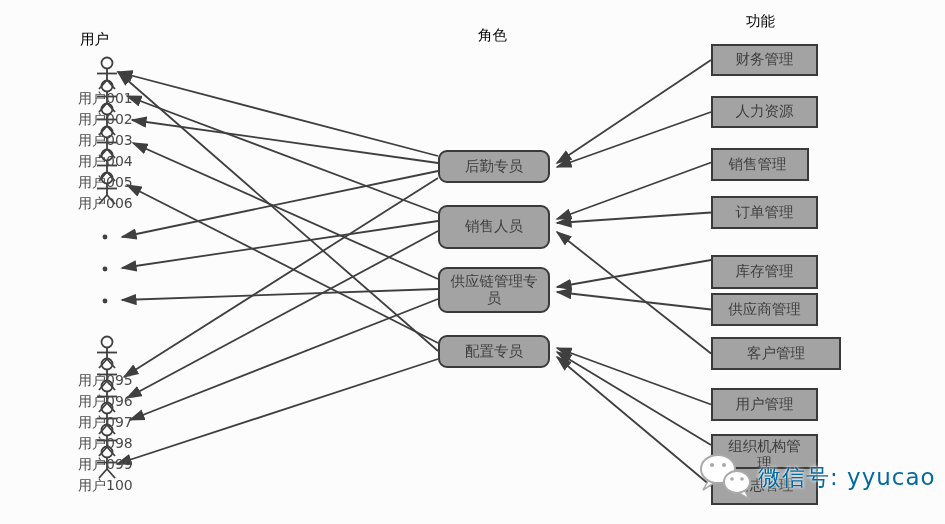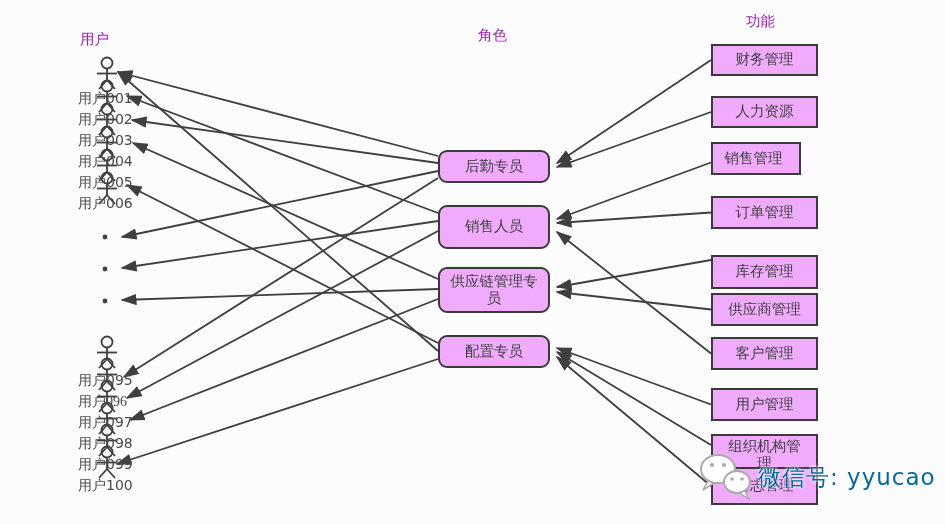--- a/index.html
+++ b/index.html
@@ -1,24 +1,24 @@
 <!DOCTYPE html>
 <html><head>
 <meta charset="utf-8">
 <style>
   html,body{margin:0;padding:0;background:#ffffff;}
   #stage{
     position:relative;width:945px;height:524px;background:#fcfcfc;
     font-family:"DejaVu Sans",sans-serif;color:#3d3d3d;overflow:hidden;
   }
   #edge-layer{position:absolute;left:0;top:0;z-index:1;}
-  .col-header{position:absolute;z-index:2;font-size:14.5px;color:#a21caf;white-space:nowrap;}
+  .col-header{position:absolute;z-index:2;font-size:14.5px;color:#000000;white-space:nowrap;}
   .box{
     position:absolute;z-index:2;box-sizing:border-box;
-    border:2px solid #3a3a3a;background:#f0abfc;
+    border:2px solid #3a3a3a;background:#a3a3a3;
     display:flex;align-items:center;justify-content:center;text-align:center;
     font-size:14.5px;line-height:1.2;color:#3f3f3f;
   }
   .role-box{padding:0 8px;border-radius:9px;}
   .function-box{padding:0 13px;}
   .user-label{position:absolute;z-index:2;font-size:14px;color:#4a4a4a;white-space:nowrap;}
   #watermark{
     position:absolute;z-index:3;left:698px;top:452px;
     display:flex;align-items:center;gap:4px;
   }
@@ -157,21 +157,21 @@
   <div id="user-labels-top">
       <div class="user-label" style="left: 78px; top: 90px;">用户001</div>
       <div class="user-label" style="left: 78px; top: 111px;">用户002</div>
       <div class="user-label" style="left: 78px; top: 132px;">用户003</div>
       <div class="user-label" style="left: 78px; top: 153px;">用户004</div>
       <div class="user-label" style="left: 78px; top: 174px;">用户005</div>
       <div class="user-label" style="left: 78px; top: 195px;">用户006</div>
     </div>
   <div id="user-labels-bottom">
       <div class="user-label" style="left: 78px; top: 372px;">用户095</div>
-      <div class="user-label" style="left: 78px; top: 393px; font-family: Liberation Serif, serif;">用户096</div>
+      <div class="user-label" style="left: 78px; top: 393px;">用户096</div>
       <div class="user-label" style="left: 78px; top: 414px;">用户097</div>
       <div class="user-label" style="left: 78px; top: 435px;">用户098</div>
       <div class="user-label" style="left: 78px; top: 456px;">用户099</div>
       <div class="user-label" style="left: 78px; top: 477px;">用户100</div>
     </div>
   <div id="role-boxes">
       <div class="box role-box" style="left: 438px; top: 150px; width: 112px; height: 33px;">
         <span>后勤专员</span>
       </div>
       <div class="box role-box" style="left: 438px; top: 205px; width: 112px; height: 44px;">
@@ -184,33 +184,33 @@
         <span>配置专员</span>
       </div>
     </div>
   <div id="function-boxes">
       <div class="box function-box" style="left: 711px; top: 44px; width: 107px; height: 32px;">
         <span>财务管理</span>
       </div>
       <div class="box function-box" style="left: 711px; top: 96px; width: 107px; height: 32px;">
         <span>人力资源</span>
       </div>
-      <div class="box function-box" style="left: 711px; top: 142px; width: 90px; height: 33px; padding-left: 8px;">
+      <div class="box function-box" style="left: 711px; top: 148px; width: 98px; height: 33px; padding-left: 8px;">
         <span>销售管理</span>
       </div>
       <div class="box function-box" style="left: 711px; top: 196px; width: 107px; height: 33px;">
         <span>订单管理</span>
       </div>
       <div class="box function-box" style="left: 711px; top: 243px; width: 107px; height: 34px; margin-top: 12px;">
         <span>库存管理</span>
       </div>
       <div class="box function-box" style="left: 711px; top: 293px; width: 107px; height: 33px;">
         <span>供应商管理</span>
       </div>
-      <div class="box function-box" style="left: 711px; top: 337px; width: 107px; height: 33px;">
+      <div class="box function-box" style="left: 711px; top: 337px; width: 130px; height: 33px;">
         <span>客户管理</span>
       </div>
       <div class="box function-box" style="left: 711px; top: 388px; width: 107px; height: 33px;">
         <span>用户管理</span>
       </div>
       <div class="box function-box" style="left: 711px; top: 427px; width: 107px; height: 42px; margin-top: 7px;">
         <span>组织机构管理</span>
       </div>
       <div class="box function-box" style="left: 711px; top: 467px; width: 107px; height: 38px;">
         <span>日志管理</span>

